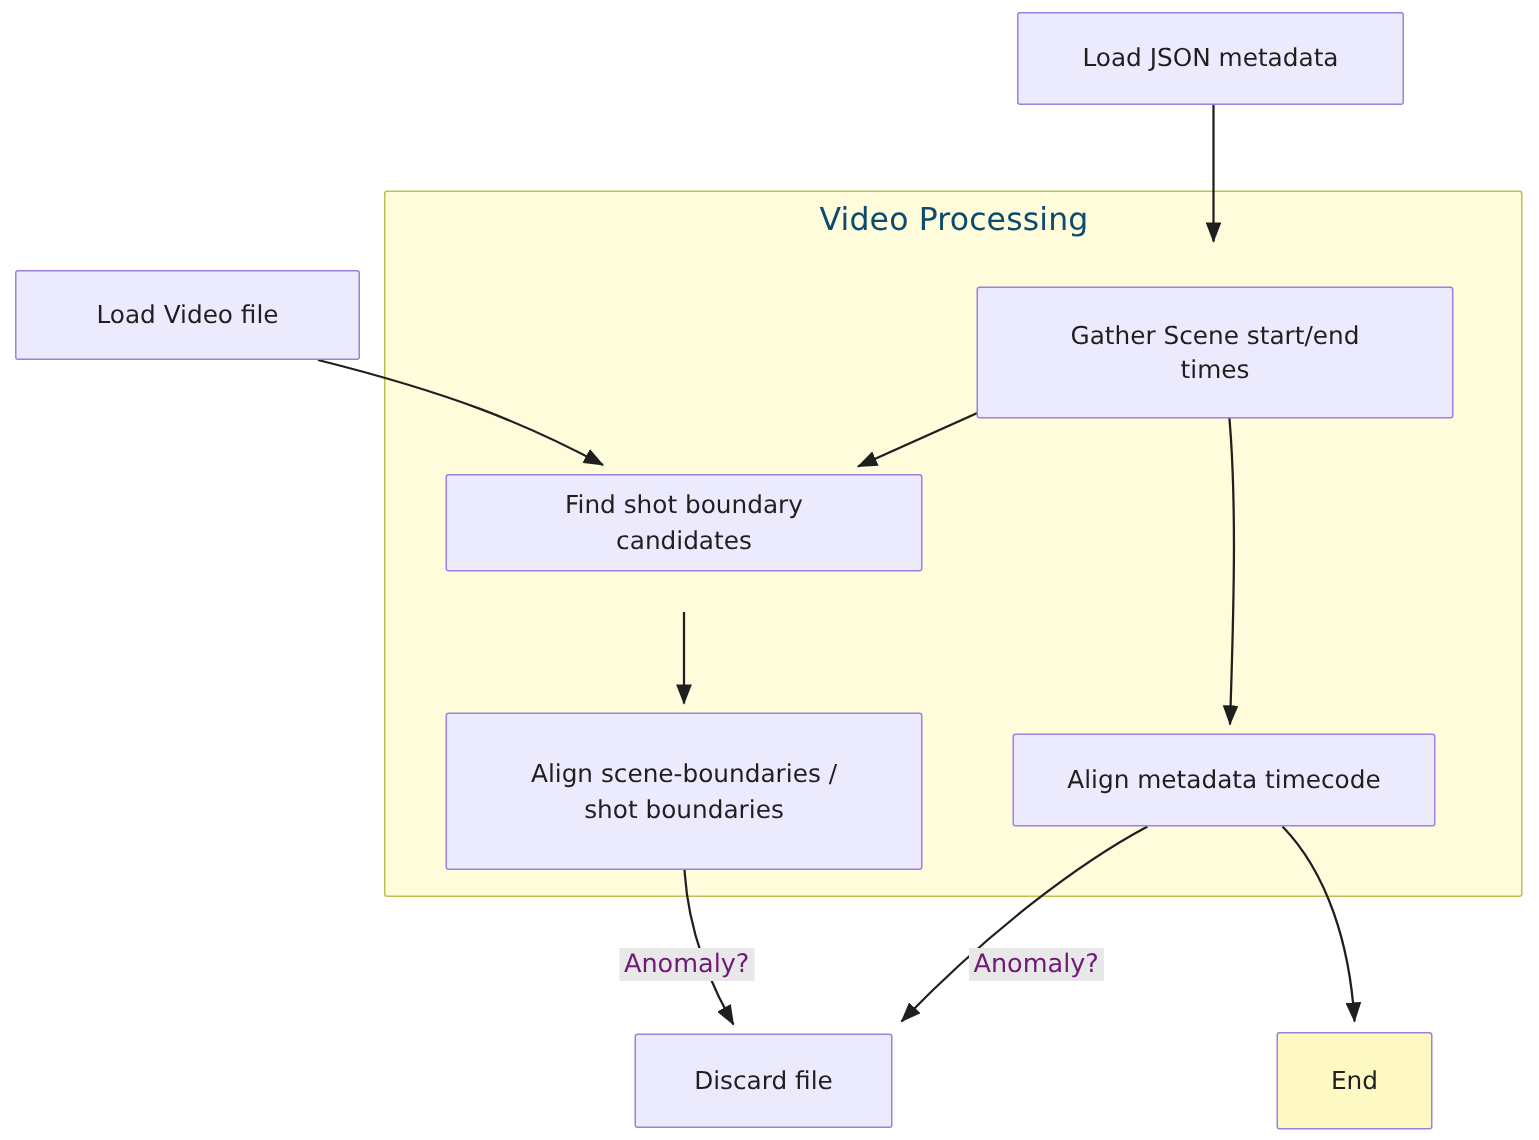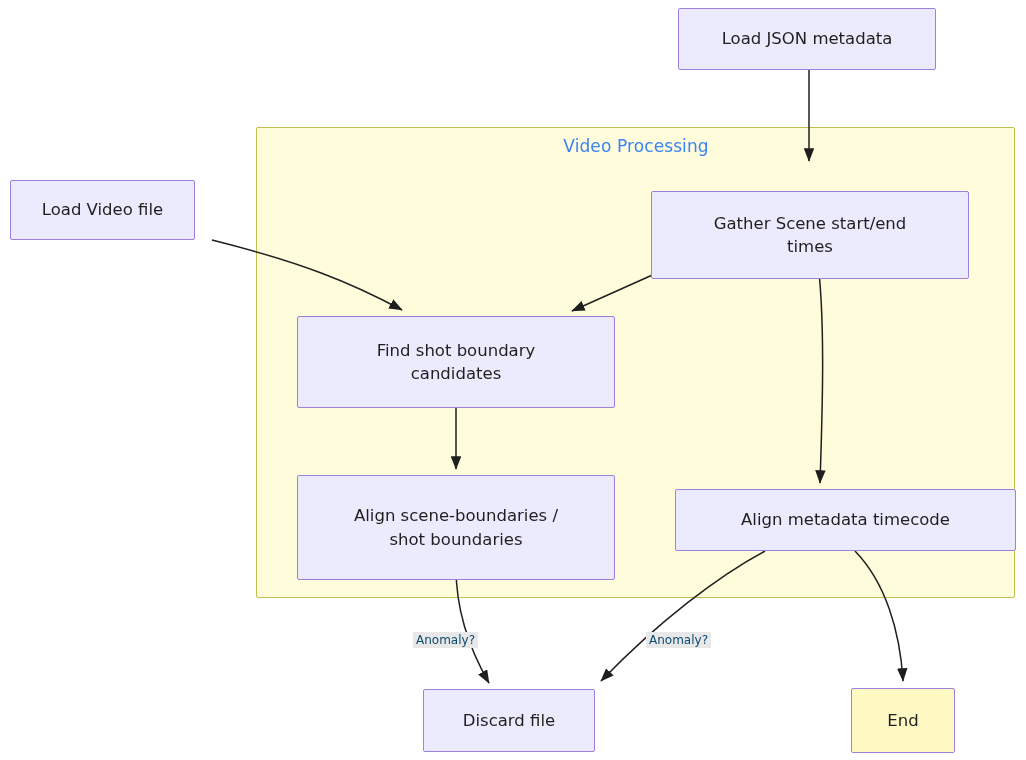--- a/index.html
+++ b/index.html
@@ -29,22 +29,22 @@
   }
   .subgraph-box {
     position: absolute;
     box-sizing: border-box;
     background: #fffcdc;
     border: 1.3px solid #bfbf4d;
     border-radius: 2px;
   }
   .subgraph-title {
     position: absolute;
-    font-size: 17px;
-    color: #3b82f6;
+    font-size: 21px;
+    color: #0c4a6e;
     white-space: nowrap;
     letter-spacing: 0.1px;
   }
   .node {
     position: absolute;
     box-sizing: border-box;
     background: #eceafd;
     border: 1.3px solid #9d80e0;
     border-radius: 2px;
     display: flex;
@@ -56,22 +56,22 @@
     line-height: 1.4;
     padding: 2px 16px;
   }
   .node span {
     display: block;
     width: 100%;
   }
   .edge-label {
     position: absolute;
     background: #e8e8e8;
-    color: #0c4a6e;
-    font-size: 12px;
+    color: #701a75;
+    font-size: 17px;
     line-height: 1.2;
     padding: 1px 3px;
     white-space: nowrap;
   }
 </style>
 </head>
 <body>
 
 <div id="diagram-root">
 
@@ -93,33 +93,33 @@
         <path d="M 456,568 C 456,612 470,650 489,683" fill="none" stroke="#1f1f1f" stroke-width="1.5" marker-end="url(#arrowhead)"></path>
         <path d="M 765,551 C 720,575 660,620 601,681" fill="none" stroke="#1f1f1f" stroke-width="1.5" marker-end="url(#arrowhead)"></path>
         <path d="M 855,551 C 885,582 900,630 903,681" fill="none" stroke="#1f1f1f" stroke-width="1.5" marker-end="url(#arrowhead)"></path>
       </g>
   </svg>
 
   <div id="node-layer">
       <div class="node" style="left: 678px; top: 8px; width: 258px; height: 62px; background: rgb(236, 234, 253); border-color: rgb(157, 128, 224);">
         <span>Load JSON metadata</span>
       </div>
-      <div class="node" style="left: 10px; top: 180px; width: 185px; height: 60px; background: rgb(236, 234, 253); border-color: rgb(157, 128, 224);">
+      <div class="node" style="left: 10px; top: 180px; width: 230px; height: 60px; background: rgb(236, 234, 253); border-color: rgb(157, 128, 224);">
         <span>Load Video file</span>
       </div>
       <div class="node" style="left: 651px; top: 167px; width: 318px; height: 88px; background: rgb(236, 234, 253); border-color: rgb(157, 128, 224); margin-top: 24px;">
         <span>Gather Scene start/end<br>times</span>
       </div>
-      <div class="node" style="left: 297px; top: 316px; width: 318px; height: 92px; background: rgb(236, 234, 253); border-color: rgb(157, 128, 224);">
+      <div class="node" style="left: 297px; top: 316px; width: 318px; height: 65px; background: rgb(236, 234, 253); border-color: rgb(157, 128, 224);">
         <span>Find shot boundary<br>candidates</span>
       </div>
       <div class="node" style="left: 297px; top: 475px; width: 318px; height: 105px; background: rgb(236, 234, 253); border-color: rgb(157, 128, 224);">
         <span>Align scene-boundaries /<br>shot boundaries</span>
       </div>
-      <div class="node" style="left: 675px; top: 489px; width: 341px; height: 62px; background: rgb(236, 234, 253); border-color: rgb(157, 128, 224);">
+      <div class="node" style="left: 675px; top: 489px; width: 282px; height: 62px; background: rgb(236, 234, 253); border-color: rgb(157, 128, 224);">
         <span>Align metadata timecode</span>
       </div>
       <div class="node" style="left: 423px; top: 689px; width: 172px; height: 63px; background: rgb(236, 234, 253); border-color: rgb(157, 128, 224); justify-content: flex-end;">
         <span>Discard file</span>
       </div>
       <div class="node" style="left: 851px; top: 688px; width: 104px; height: 65px; background: #fef9c3; border-color: rgb(157, 128, 224);">
         <span>End</span>
       </div>
     </div>
 

